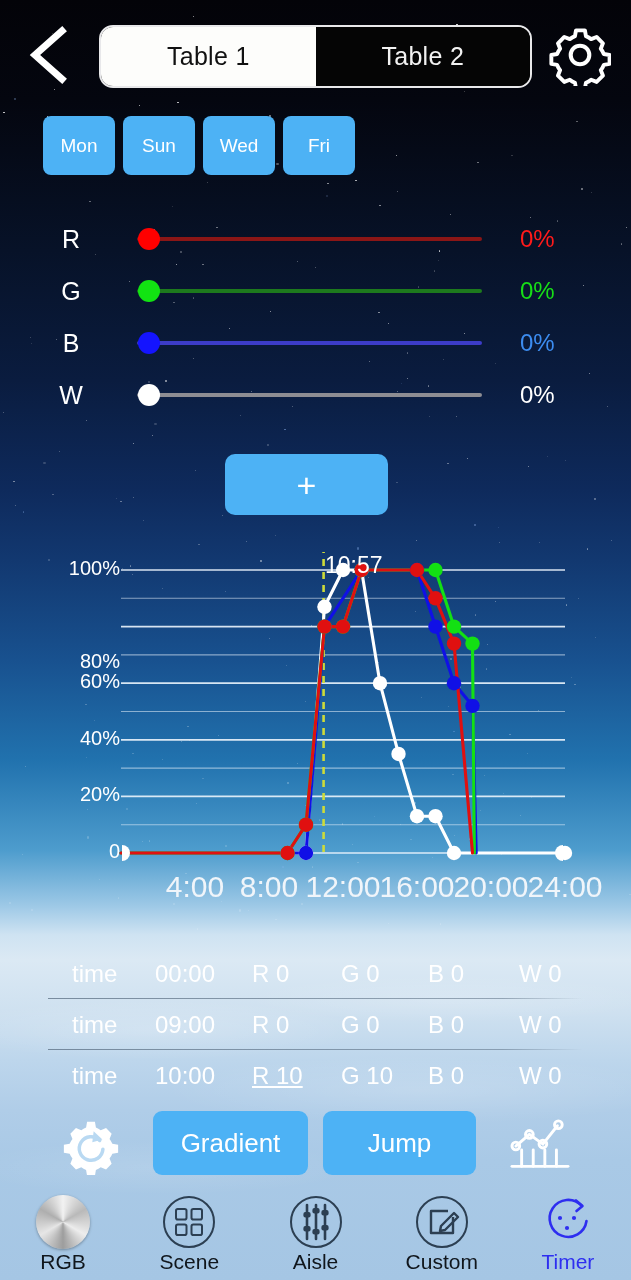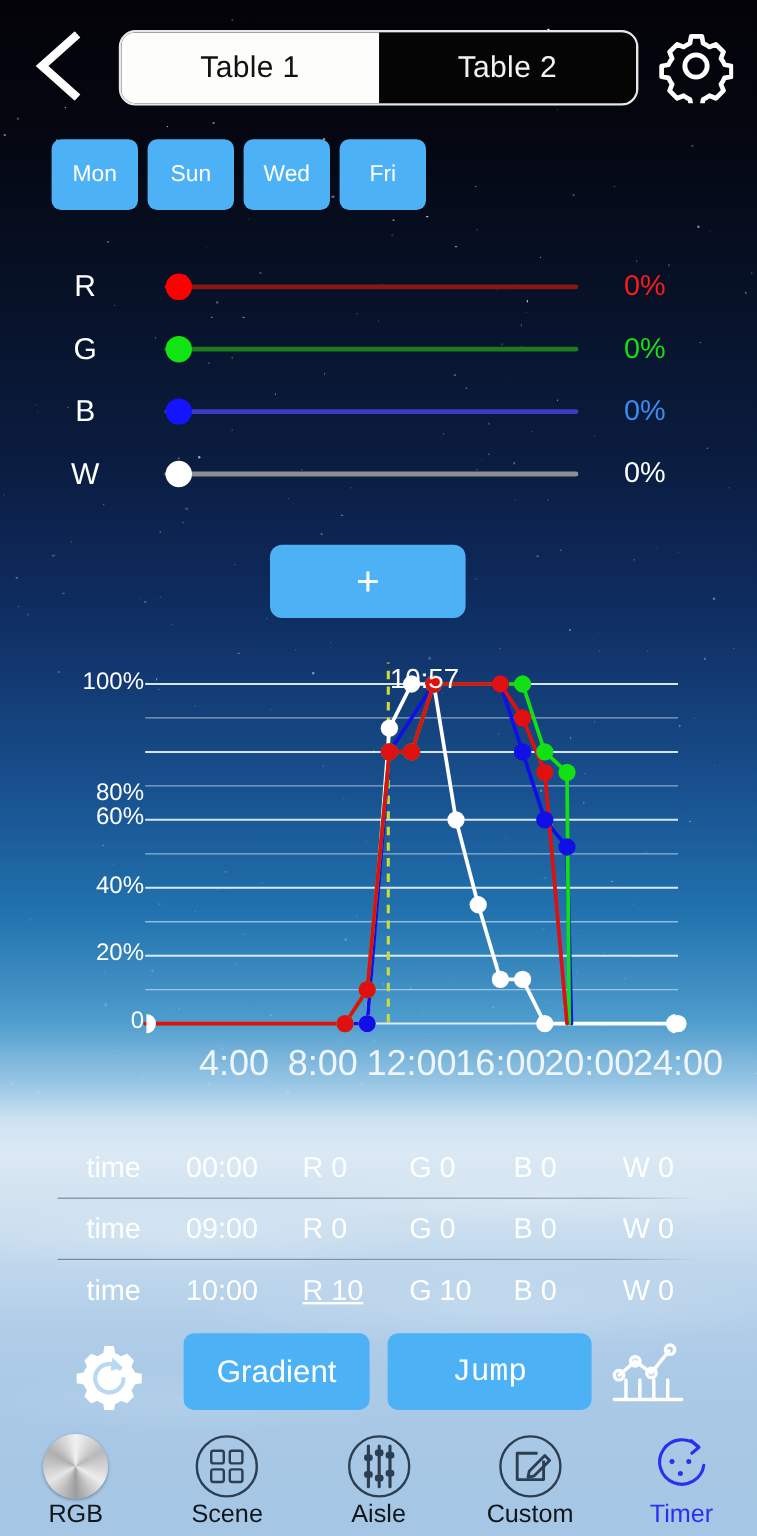--- a/index.html
+++ b/index.html
@@ -123,21 +123,21 @@
 
   
   .actions { position:absolute; left:0; top:1110px; width:631px; height:72px; }
   .act-gear { position:absolute; left:60px; top:8px; width:62px; height:58px; display:flex; align-items:center; justify-content:center; }
   .act-btn {
     position:absolute; top:1px; height:64px; background:#4db2f5; border-radius:9px;
     display:flex; align-items:center; justify-content:center;
     color:#fff; font-size:26px;
   }
   .act-gradient { left:153px; width:155px; }
-  .act-jump { left:323px; width:170px;font-family:Liberation Mono, monospace; }
+  .act-jump { left:323px; width:153px; }
   .act-chart { position:absolute; left:505px; top:6px; width:70px; height:62px; display:flex; align-items:center; justify-content:center; }
 
   
   .nav { position:absolute; left:0; top:1188px; width:631px; height:92px; display:flex; }
   .nav-item { flex:1; display:flex; flex-direction:column; align-items:center; justify-content:flex-start; padding-top:4px; }
   .nav-ico { width:60px; height:60px; display:flex; align-items:center; justify-content:center; }
   .nav-lbl { font-size:21px; color:#10161c; margin-top:-2px; }
   .nav-item.active .nav-lbl { color:#2e2ef0; }
   .knob-rgb {
     width:54px; height:54px; border-radius:50%;

